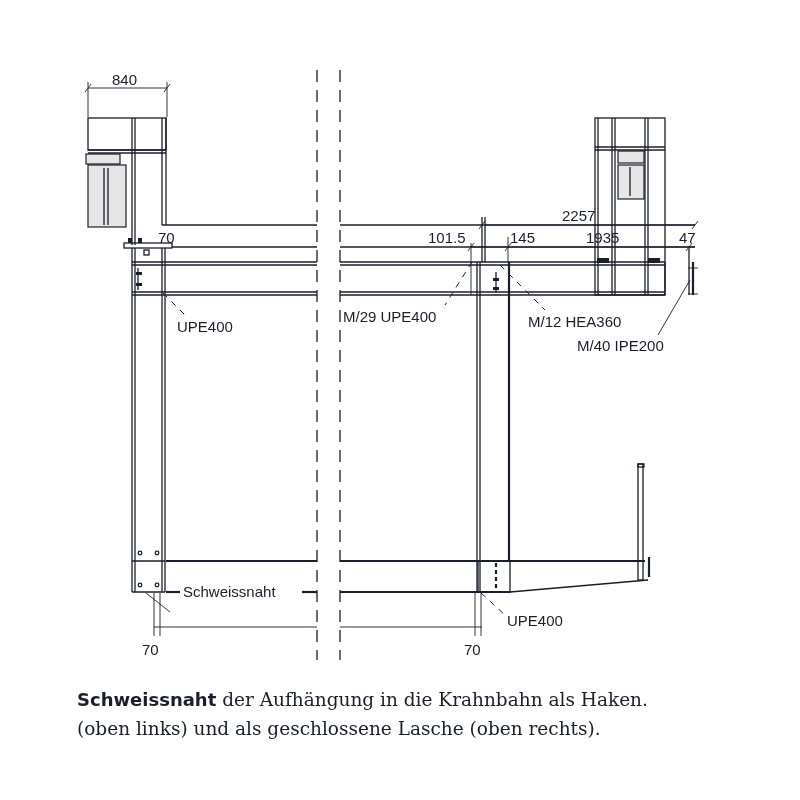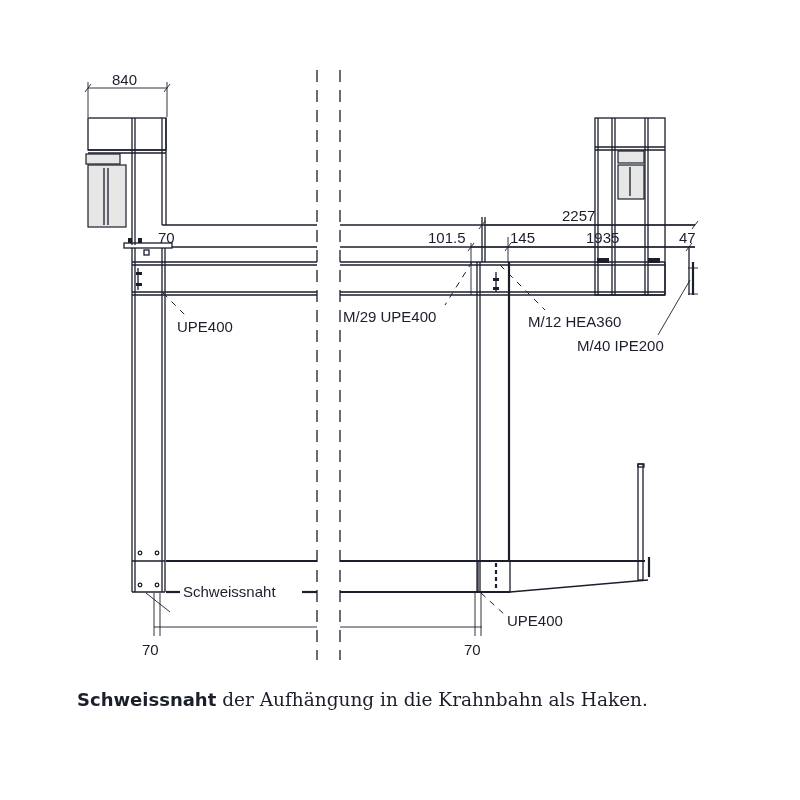--- a/index.html
+++ b/index.html
@@ -173,13 +173,14 @@
     <text class="lbl" x="577" y="351">M/40  IPE200</text>
     <text class="lbl" x="183" y="597">Schweissnaht</text>
     <text class="lbl" x="507" y="626">UPE400</text>
     <text class="lbl" x="142" y="655">70</text>
     <text class="lbl" x="464" y="655">70</text>
   </g>
 </svg>
 
 <div class="caption">
   <b>Schweissnaht</b><span> der Aufhängung in die Krahnbahn als Haken.</span><br>
+  <span>(oben links) und als geschlossene Lasche (oben rechts).</span>
 </div>
 
 </body></html>

